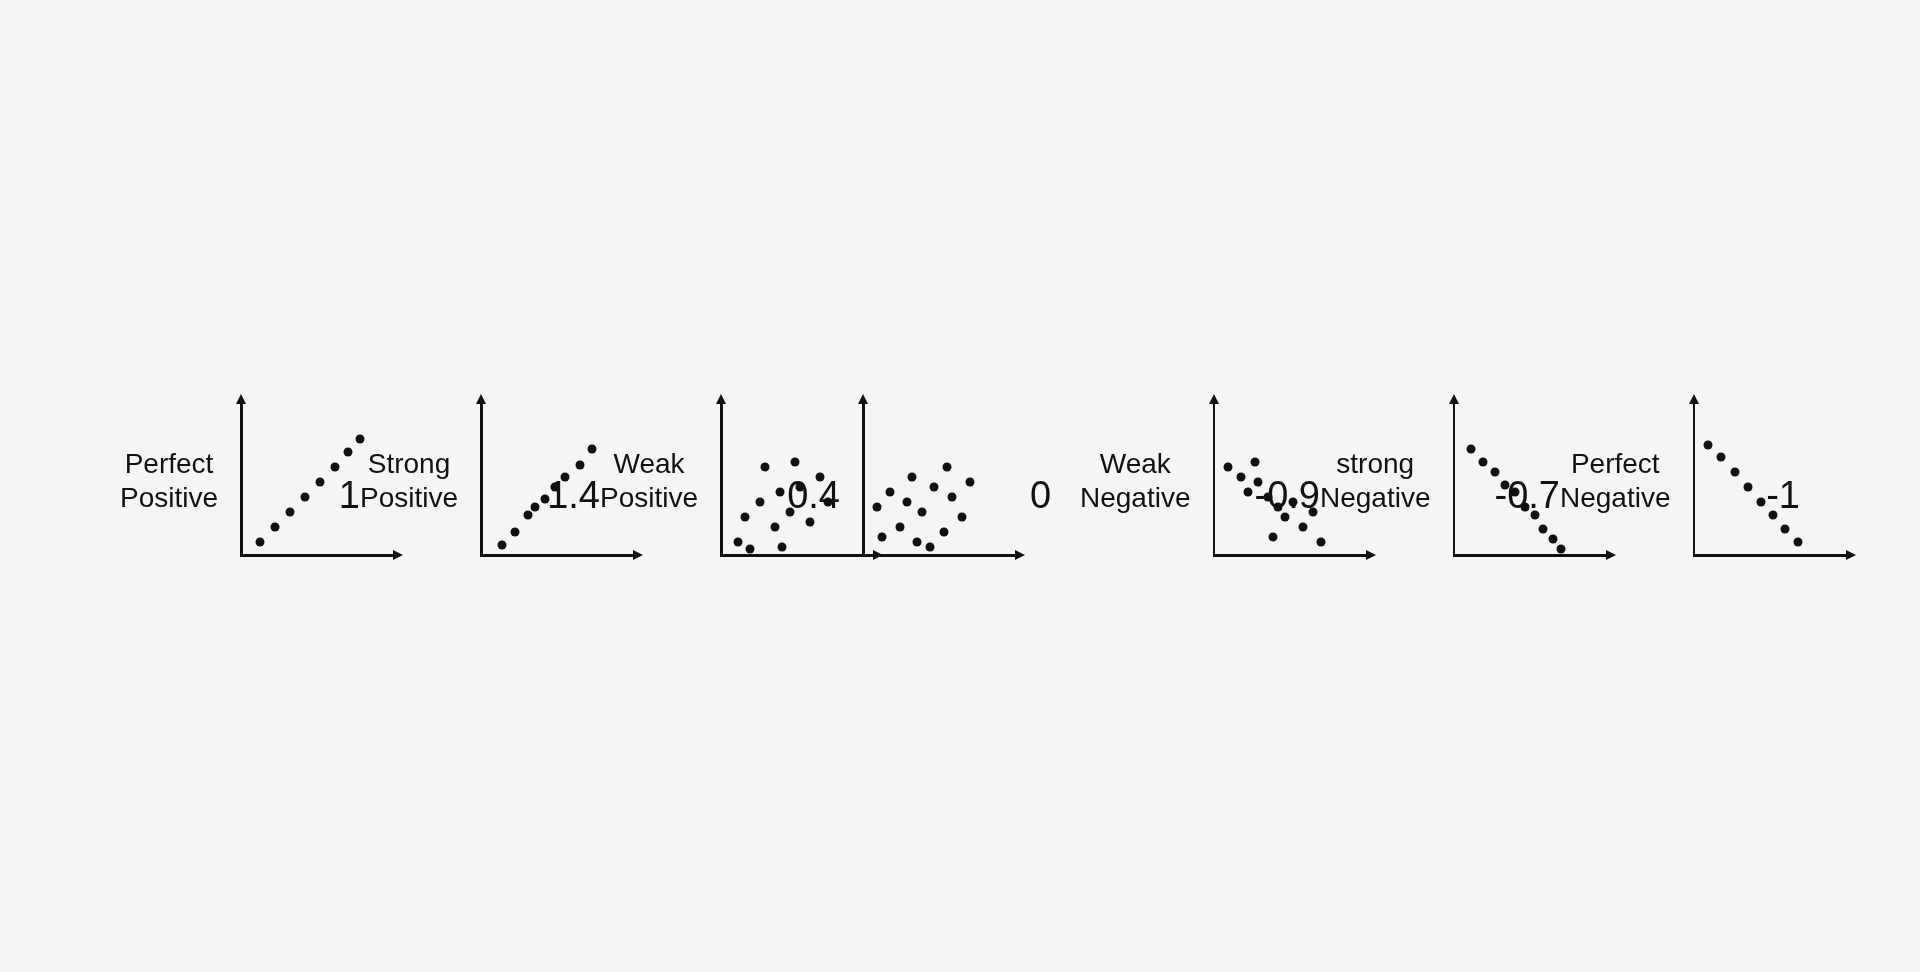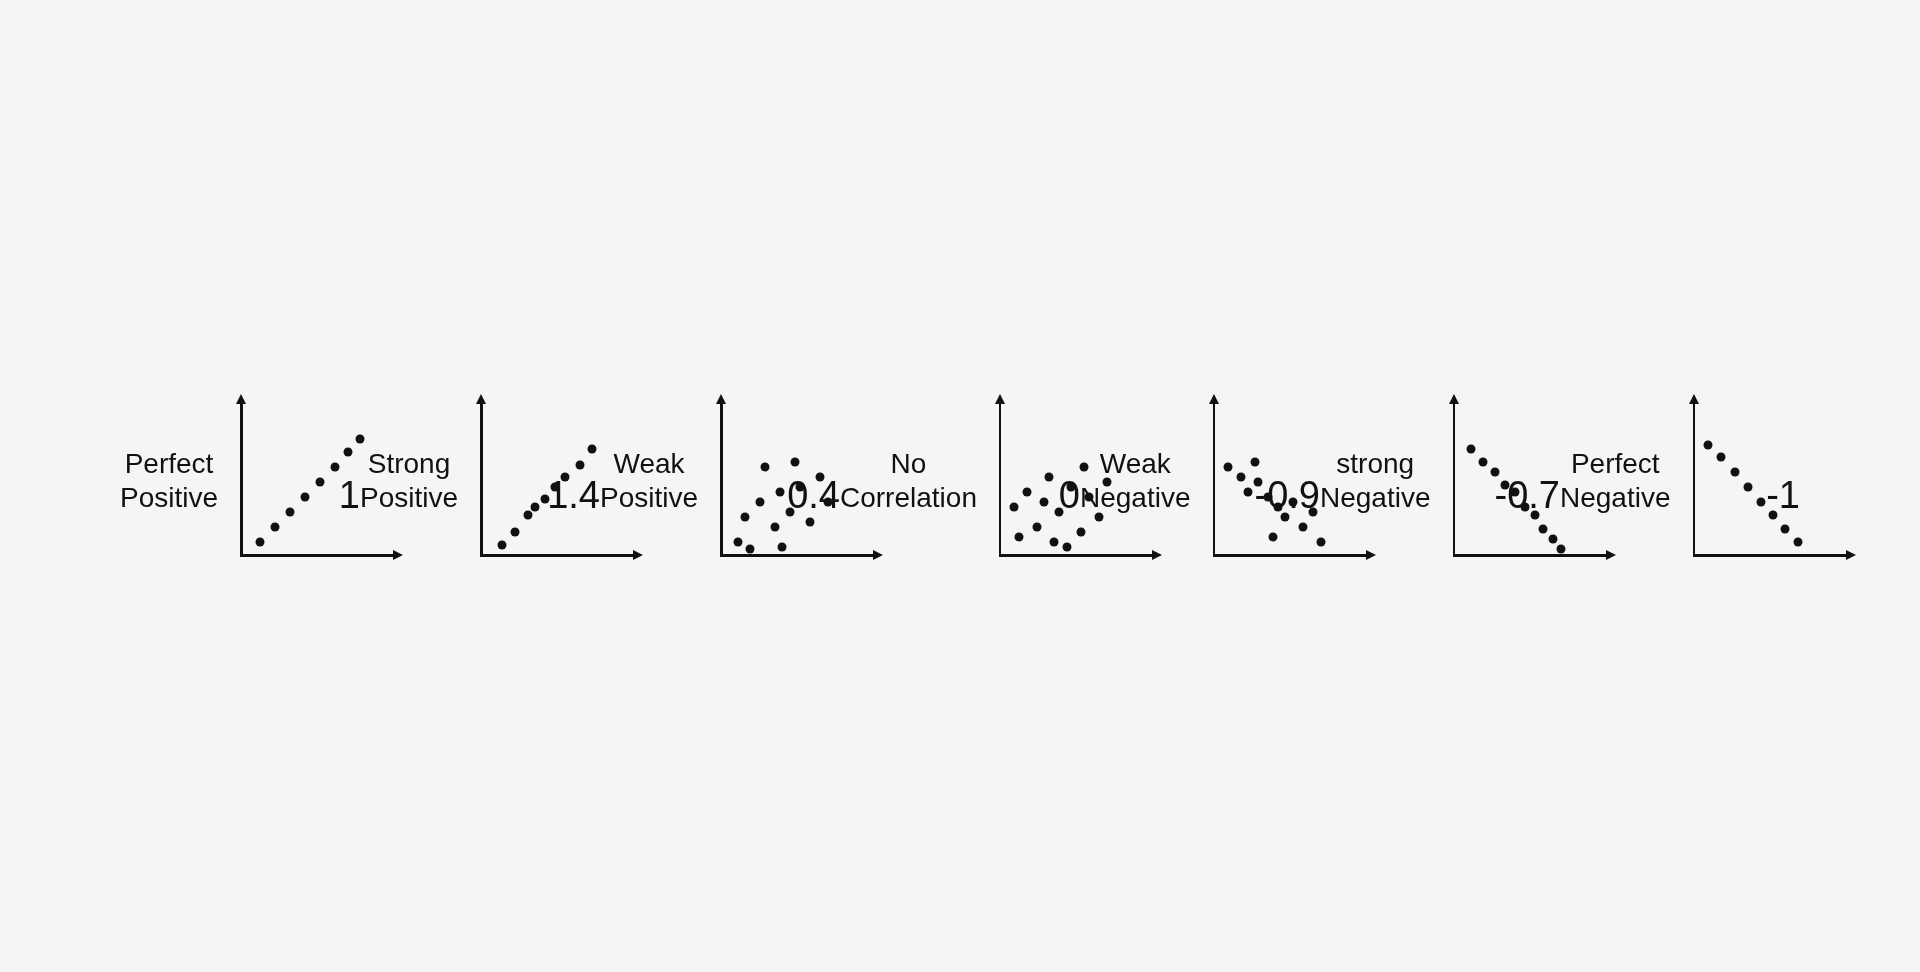--- a/index.html
+++ b/index.html
@@ -149,21 +149,20 @@
         <div class="dot" style="left: 122px; bottom: 102px;"></div>
         <div class="dot" style="left: 130px; bottom: 77px;"></div>
         <div class="dot" style="left: 67px; bottom: 112px;"></div>
         <div class="dot" style="left: 97px; bottom: 117px;"></div>
         <div class="dot" style="left: 47px; bottom: 62px;"></div>
         <div class="dot" style="left: 84px; bottom: 32px;"></div>
       </div>
       <div class="chart-value">0.4</div>
     </div>
     <div class="chart-cell">
-      <div class="chart-title">No<br>Correlation</div>
       <div class="chart-area">
         <div class="axis-y"></div>
         <div class="axis-x"></div>
         <div class="dot" style="left: 37px; bottom: 72px;"></div>
         <div class="dot" style="left: 50px; bottom: 87px;"></div>
         <div class="dot" style="left: 60px; bottom: 52px;"></div>
         <div class="dot" style="left: 72px; bottom: 102px;"></div>
         <div class="dot" style="left: 82px; bottom: 67px;"></div>
         <div class="dot" style="left: 94px; bottom: 92px;"></div>
         <div class="dot" style="left: 104px; bottom: 47px;"></div>

